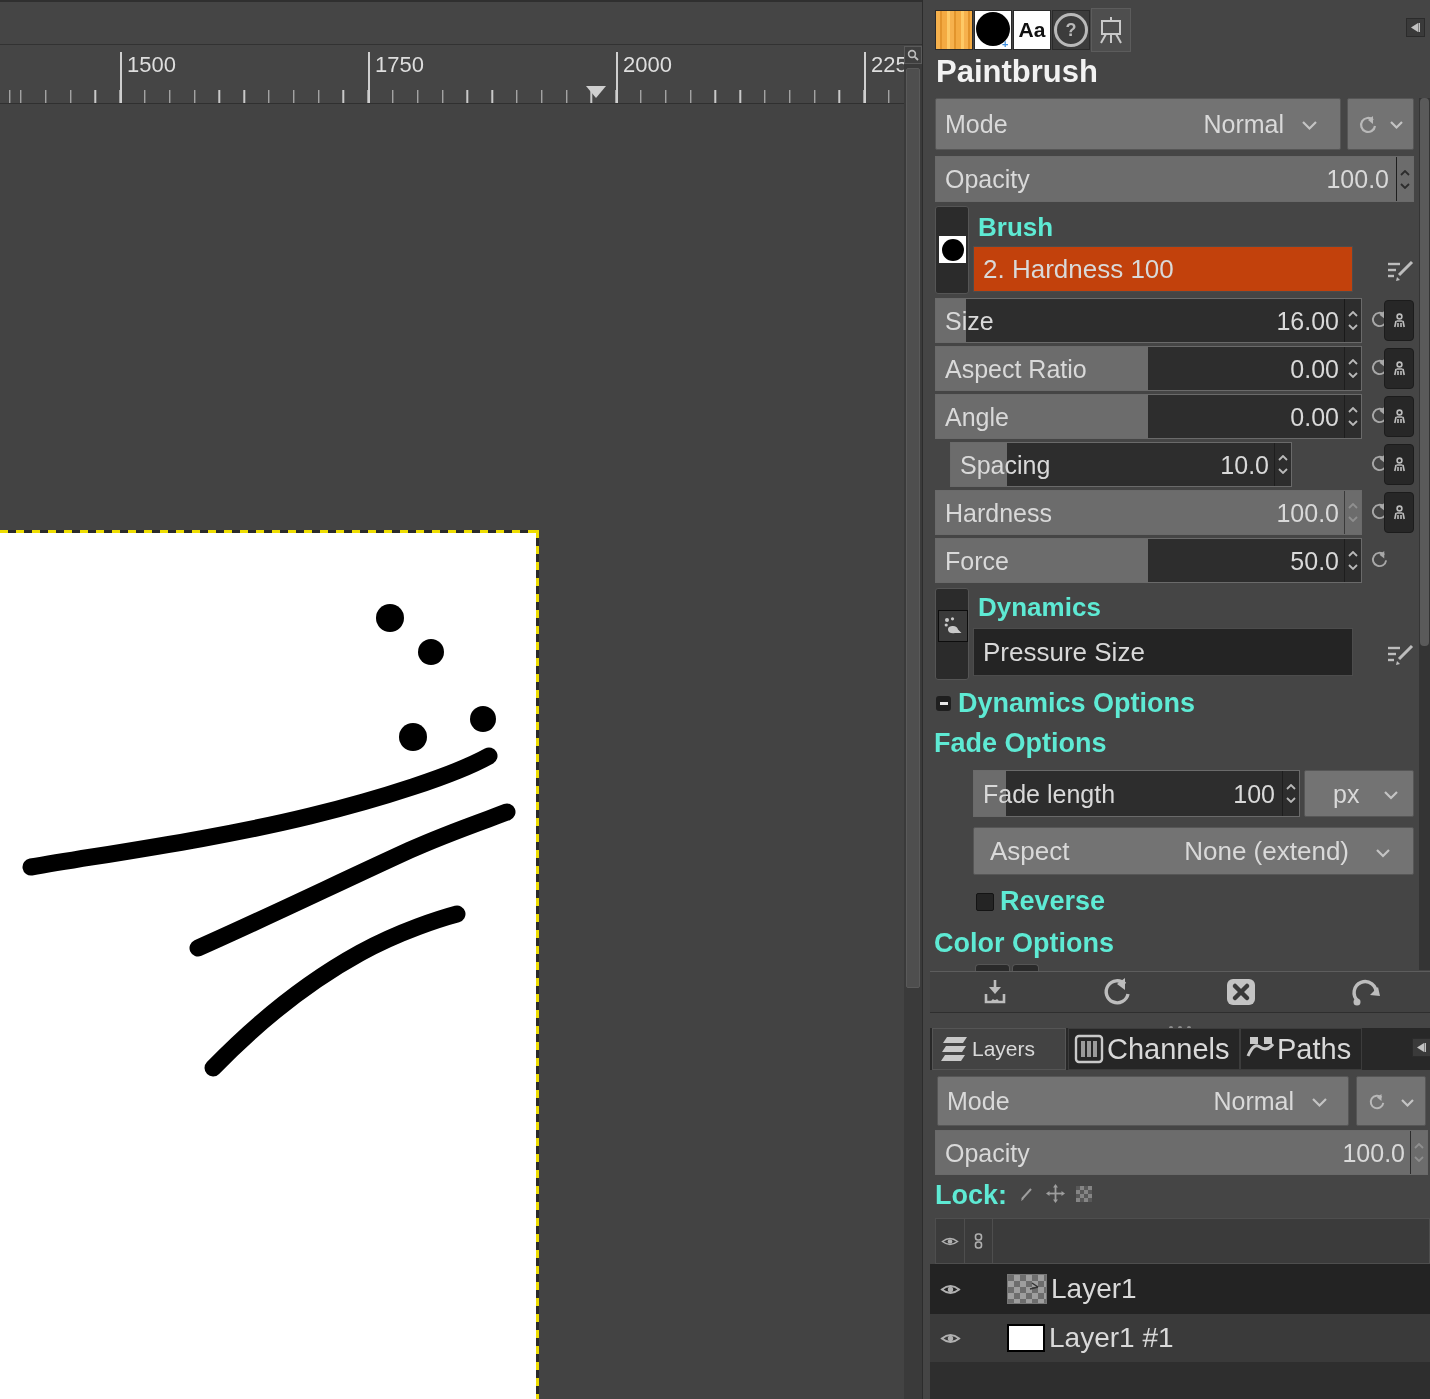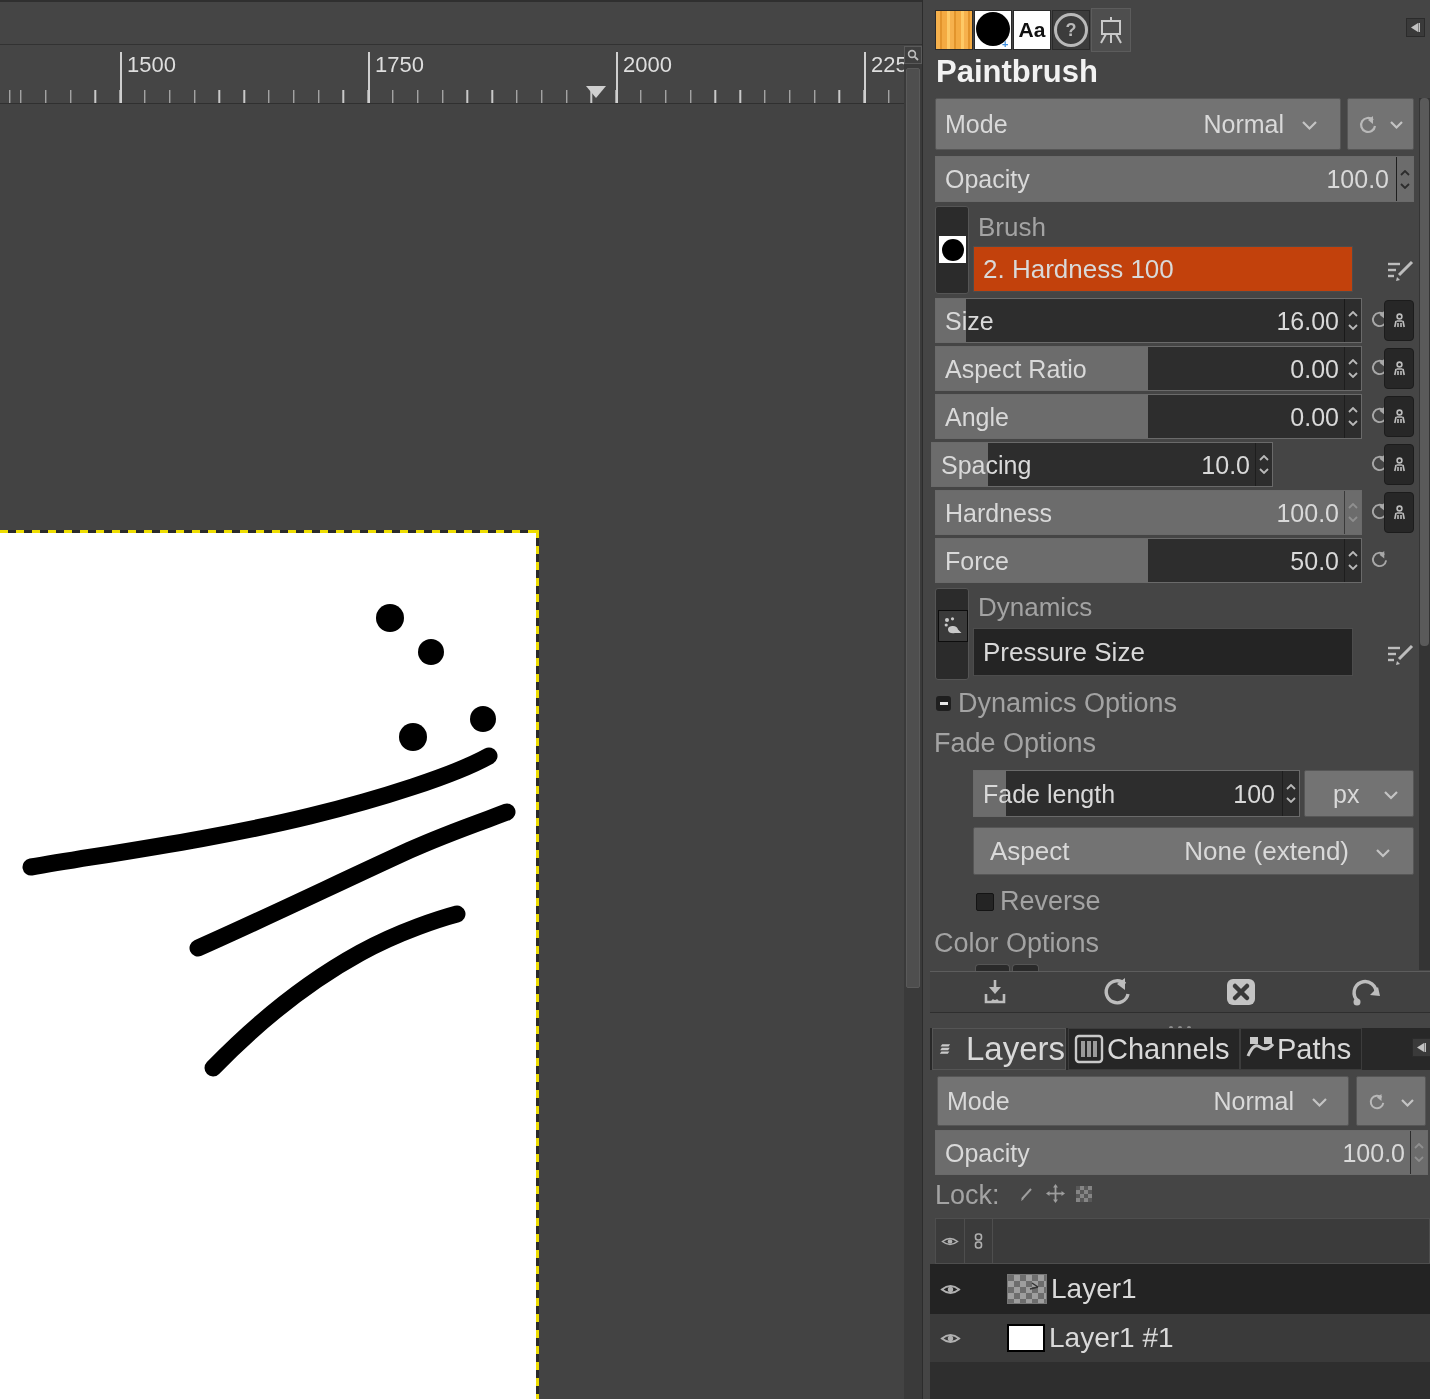--- a/index.html
+++ b/index.html
@@ -1,19 +1,19 @@
 <!DOCTYPE html>
 <html><head>
 <meta charset="utf-8">
 <style>
   html,body{margin:0;padding:0;background:#2b2b2b;}
   #root{position:relative;width:1430px;height:1399px;background:#454545;overflow:hidden;
         font-family:"Liberation Sans","DejaVu Sans",sans-serif;color:#d9d9d9;}
   .abs{position:absolute;}
-  .lbl{font-size:25px;color:#a3a3a3;white-space:nowrap;}
+  .lbl{font-size:25px;color:#5eead4;white-space:nowrap;font-weight:bold;}
   .box{background:#737373;border:1px solid #565656;box-sizing:border-box;border-radius:2px;}
   .slider{background:#2d2d2d;border:1px solid #6a6a6a;box-sizing:border-box;overflow:hidden;}
   .fill{position:absolute;left:0;top:0;bottom:0;background:#6c6c6c;}
   .s-label{position:absolute;left:9px;top:50%;transform:translateY(-50%);font-size:25px;}
   .s-value{position:absolute;top:50%;transform:translateY(-50%);font-size:25px;text-align:right;}
   .spincol{position:absolute;top:0;bottom:0;width:16px;border-left:1px solid #1e1e1e;
            display:flex;flex-direction:column;align-items:center;justify-content:center;gap:5px;}
   .tab{position:absolute;top:10px;width:38px;height:40px;box-sizing:border-box;border:1px solid #2a2a2a;}
   .menu-sq{width:17px;height:17px;background:#3a3a3a;border:1px solid #2b2b2b;display:flex;align-items:center;justify-content:center;}
   .dots3 span{display:inline-block;width:4px;height:4px;border-radius:50%;background:#8f8f8f;margin:0 2.5px;}
@@ -228,21 +228,21 @@
         <path d="M15 5 A7 7 0 1 0 17 11" fill="none" stroke="#a8a8a8" stroke-width="2"></path>
         <polygon points="15,1 15,9 10,5" fill="#a8a8a8"></polygon>
       </svg>
     <div class="abs" style="left:454px;top:396px;width:30px;height:41px;background:#272727;border:1px solid #1c1c1c;border-radius:4px;box-sizing:border-box;display:flex;align-items:center;justify-content:center;">
       <svg width="13" height="16" viewBox="0 0 13 16" stroke="#bdbdbd" fill="none" stroke-width="1.6">
           <circle cx="6.5" cy="3.5" r="2.4"></circle>
           <path d="M3.5 8 h6 M3 8 l-1.2 6 M10 8 l1.2 6 M5 10 v4 M8 10 v4"></path>
         </svg>
     </div>
 
-    <div class="abs slider" style="left:1px;top:442px;width:342px;height:45px;">
+    <div class="abs slider" style="left:20px;top:442px;width:342px;height:45px;">
       <div class="fill" style="width:56px;"></div>
       <span class="s-label">Spacing</span>
       <span class="s-value" style="right:22px;">10.0</span>
       <div class="spincol" style="right:0;">
         <svg width="12" height="7" viewBox="0 0 12 7">
             <path d="M2 5 L6 1 L10 5" stroke="#b9b9b9" stroke-width="1.8" fill="none"></path>
           </svg>
         <svg width="12" height="7" viewBox="0 0 12 7">
             <path d="M2 2 L6 6 L10 2" stroke="#b9b9b9" stroke-width="1.8" fill="none"></path>
           </svg>
@@ -389,21 +389,21 @@
     </div>
     <div class="abs dots3" style="left:236px;top:1016px;"><span></span><span></span><span></span></div>
 
     <div class="abs" style="left:0;top:1028px;width:500px;height:42px;background:#282828;">
       <div class="abs" style="left:2px;top:0;width:134px;height:42px;background:#434343;border:1px solid #555;box-sizing:border-box;display:flex;align-items:center;">
         <svg style="margin-left:6px;" width="30" height="28" viewBox="0 0 30 28">
           <polygon points="8,2 28,2 24,8 4,8" fill="#c9c9c9"></polygon>
             <polygon points="7,11 27,11 23,17 3,17" fill="#c9c9c9"></polygon>
             <polygon points="6,20 26,20 22,26 2,26" fill="#c9c9c9"></polygon>
         </svg>
-        <span style="font-size:33px;margin-left:15px;">Layers</span>
+        <span style="font-size:21px;margin-left:3px;">Layers</span>
       </div>
       <div class="abs" style="left:138px;top:0;width:172px;height:42px;background:#262626;border:1px solid #3c3c3c;box-sizing:border-box;display:flex;align-items:center;">
         <svg style="margin-left:4px;" width="32" height="32" viewBox="0 0 32 32">
           <rect x="3" y="3" width="26" height="26" rx="3" fill="none" stroke="#c9c9c9" stroke-width="2.4"></rect>
           <rect x="8" y="8" width="4" height="16" fill="#9a9a9a"></rect>
             <rect x="14" y="8" width="4" height="16" fill="#9a9a9a"></rect>
             <rect x="20" y="8" width="4" height="16" fill="#9a9a9a"></rect>
         </svg>
         <span style="font-size:29px;margin-left:2px;">Channels</span>
       </div>

